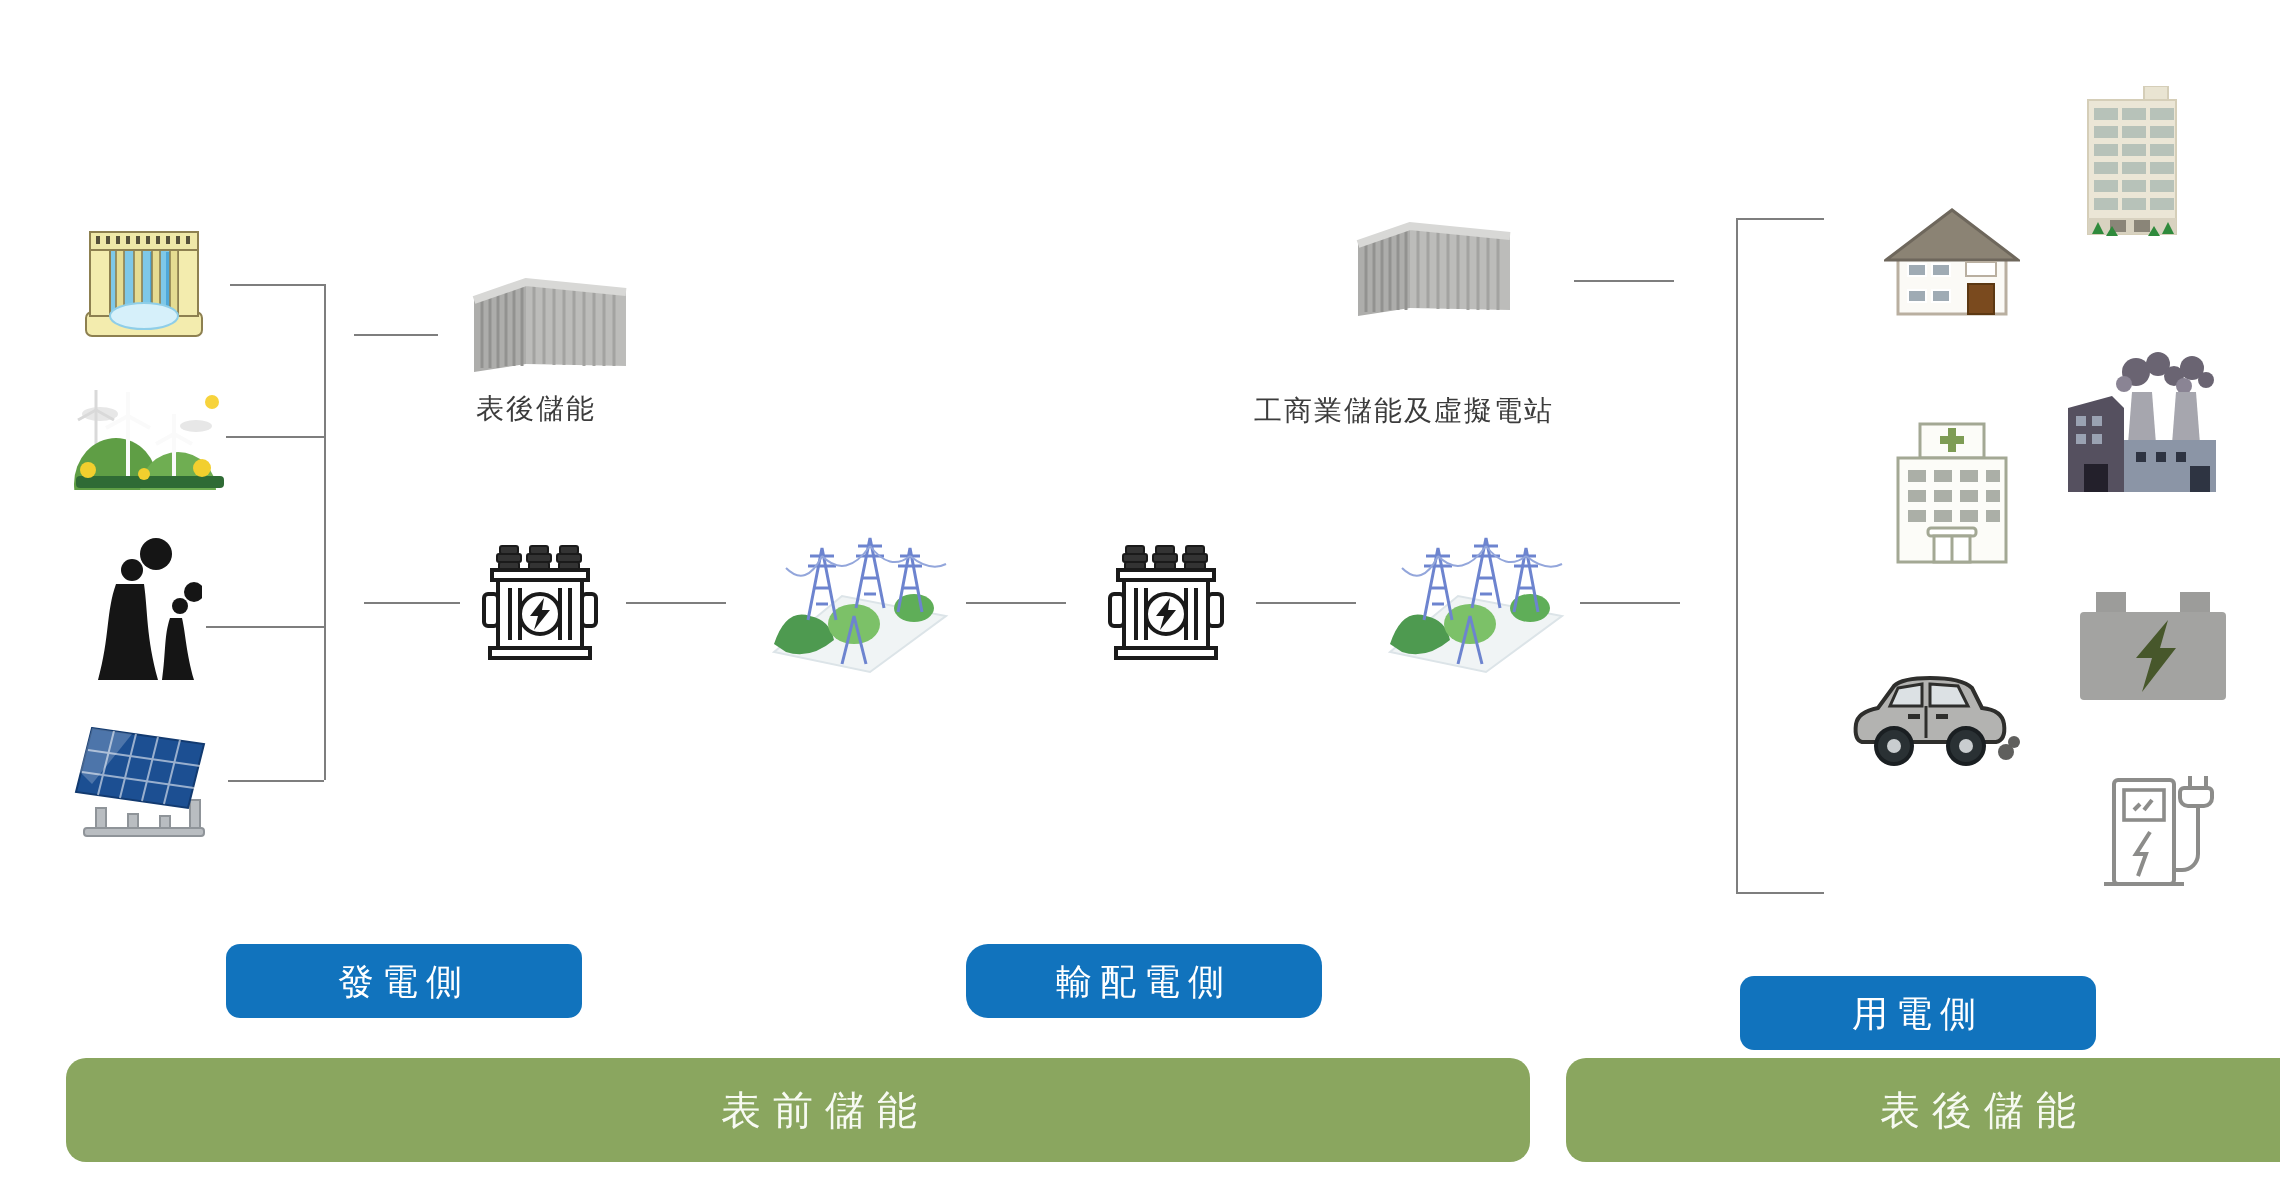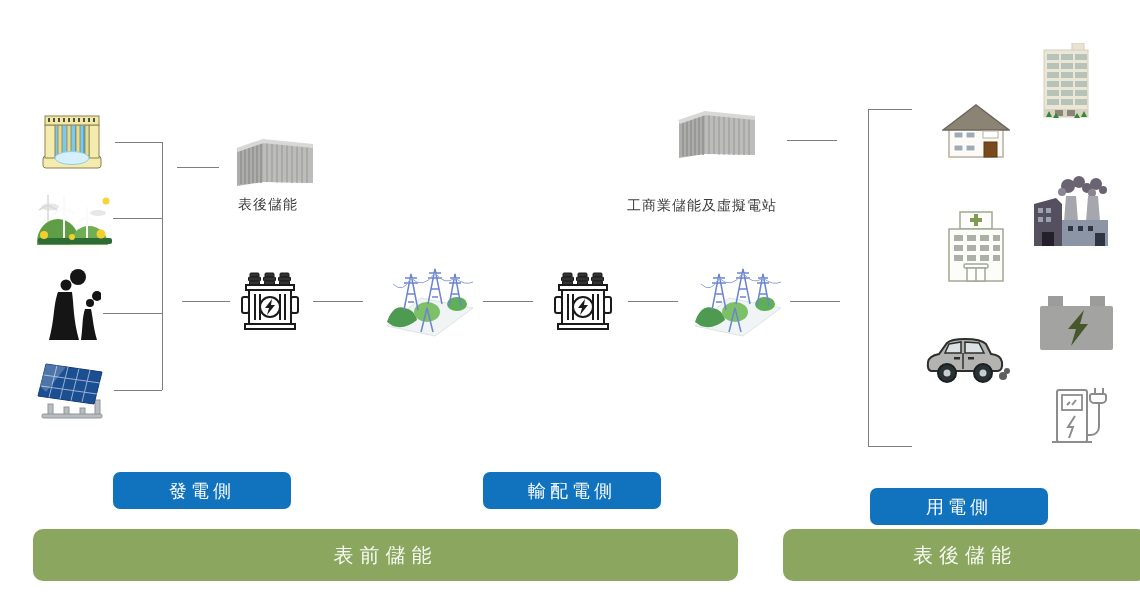--- a/index.html
+++ b/index.html
@@ -9,21 +9,21 @@
   .vline{position:absolute;width:0;border-left:1.5px solid #7e7e7e;}
   .icon{position:absolute;}
   .icon svg{display:block;width:100%;height:100%;}
   .caption{position:absolute;color:#3c3c3c;font-size:14px;letter-spacing:1px;text-align:center;white-space:nowrap;}
   .side-btn{position:absolute;width:178px;height:37px;background:var(--button-blue,#1173bd);
             border:none;border-radius:7px;color:#fff;font-size:18px;letter-spacing:4px;
             display:flex;align-items:center;justify-content:center;cursor:pointer;
             font-family:inherit;}
   .meter-bar{position:absolute;height:52px;background:var(--bar-green,#8aa65f);border-radius:10px;
              color:#f7faf2;font-size:20px;letter-spacing:6px;
-             display:flex;align-items:center;justify-content:center;}
+             display:flex;align-items:center;justify-content:center;padding-left:27px;}
 </style>
 </head>
 <body>
 
 <div id="canvas">
 
   <div class="icon" style="left:42px;top:112px;width:60px;height:58px;">
     <svg viewBox="0 0 60 58">
       <rect x="1" y="44" width="58" height="12" rx="3" fill="#f3ecae" stroke="#8d8050"></rect>
       <rect x="13" y="12" width="34" height="32" fill="#7ec8e8"></rect>
@@ -469,19 +469,19 @@
         <path d="M25,31 L18,42 L23,42 L19,53"></path>
         <path d="M42,9 h12 a2,2 0 0 1 2,2 v3 a4,4 0 0 1 -4,4 h-8 a4,4 0 0 1 -4,-4 v-3 a2,2 0 0 1 2,-2 z" fill="#ffffff"></path>
         <line x1="45" y1="9" x2="45" y2="3"></line>
           <line x1="53" y1="9" x2="53" y2="3"></line>
         <path d="M49,18 v24 a8,8 0 0 1 -8,8 h-4"></path>
       </g>
     </svg>
   </div>
 
   <button class="side-btn" style="left:113px;top:472px;">發電側</button>
-  <button class="side-btn" style="left:483px;top:472px;">輸配電側</button>
+  <button class="side-btn" style="left:483px;top:472px;border-radius:11px;">輸配電側</button>
   <button class="side-btn" style="left:870px;top:472px;margin-top:16px;">用電側</button>
 
   <div class="meter-bar" style="left:33px;top:529px;width:705px;">表前儲能</div>
   <div class="meter-bar" style="left:783px;top:529px;width:364px;">表後儲能</div>
 
 </div>
 
 </body></html>

